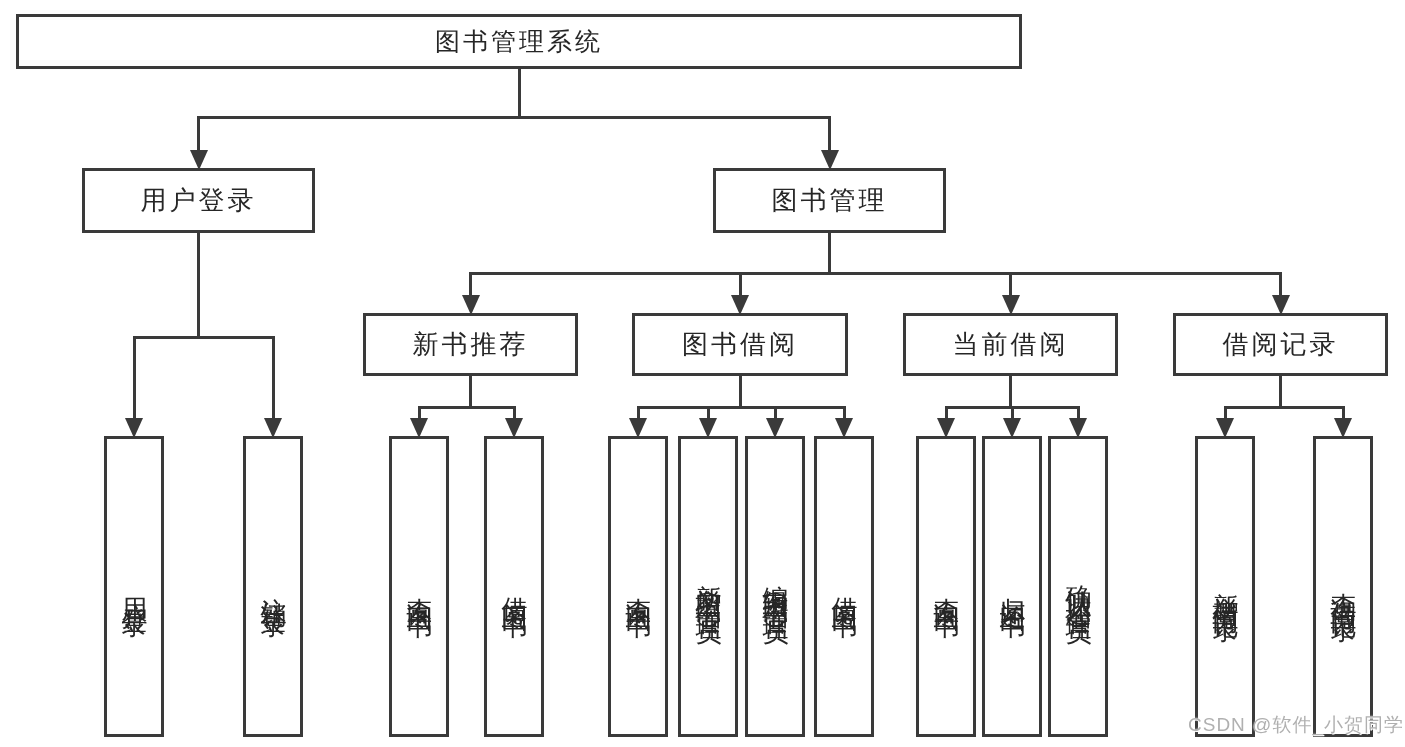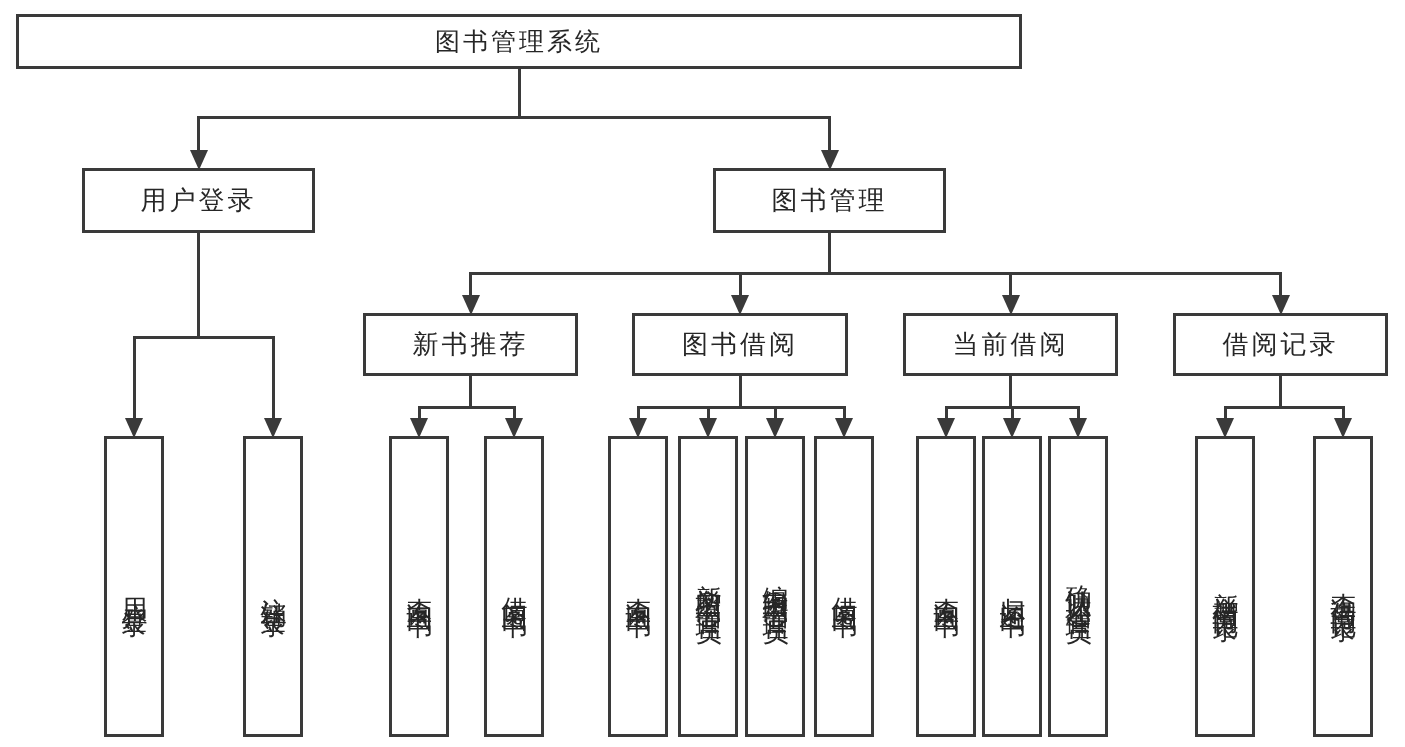--- a/index.html
+++ b/index.html
@@ -55,20 +55,21 @@
     color:#b0b0b0;
     text-shadow:0 0 2px #ffffff, 1px 1px 0 #ffffff;
     z-index:10;
     white-space:nowrap;
   }
 </style>
 </head>
 <body>
 
 <div id="stage">
+  <div id="watermark" style="color: rgb(176, 176, 176);">CSDN @软件_小贺同学</div>
 <div class="node root" style="left: 16px; top: 14px; width: 1006px; height: 55px;">
       <span>图书管理系统</span>
     </div>
     <div class="node" style="left: 82px; top: 168px; width: 233px; height: 65px;">
       <span>用户登录</span>
     </div>
     <div class="node" style="left: 713px; top: 168px; width: 233px; height: 65px;">
       <span>图书管理</span>
     </div>
     <div class="node" style="left: 363px; top: 313px; width: 215px; height: 63px;">

